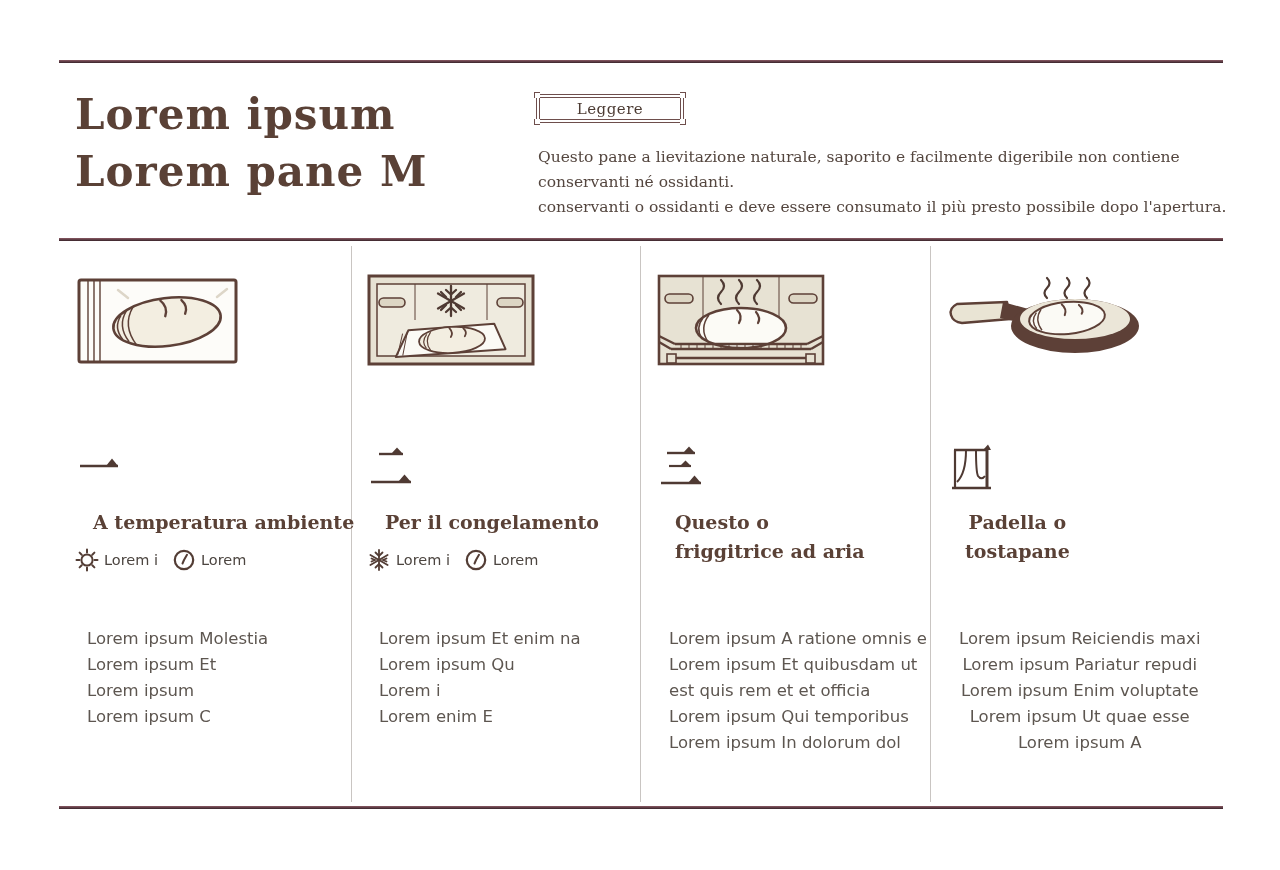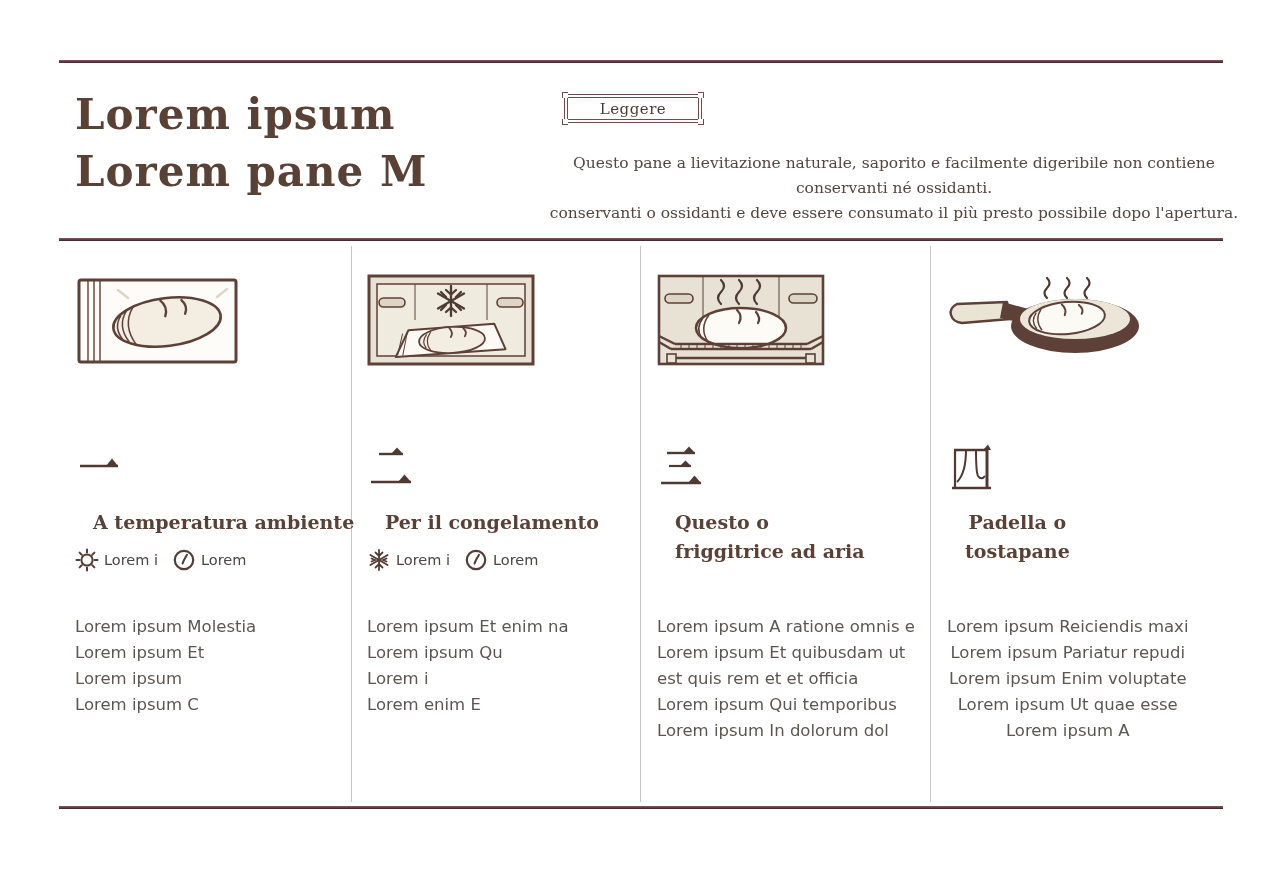--- a/index.html
+++ b/index.html
@@ -8,46 +8,46 @@
   
   .hrule{position:absolute;left:59px;width:1164px;height:3px;
          background:linear-gradient(#8a5a64,#38232a);}
   .hrule--top{top:60px;}
   .hrule--mid{top:238px;}
   .hrule--bottom{top:806px;}
   
   .title{position:absolute;left:75px;top:86px;margin:0;font-size:42px;line-height:57px;
          font-weight:700;color:#5a4136;letter-spacing:1px;}
   .title span{display:block;}
-  .badge{position:absolute;left:564px;top:94px;width:138px;height:29px;cursor:pointer;}
+  .badge{position:absolute;left:536px;top:94px;width:138px;height:29px;cursor:pointer;padding-left:10px;}
   .badge-outer{position:absolute;inset:0;border:1px solid #6e4e4c;}
   .badge-inner{position:absolute;inset:3px;border:1px solid #6e4e4c;}
   .badge-corner{position:absolute;width:5px;height:5px;border:1px solid #6e4e4c;background:#fff;}
   .bc-tl{left:-2px;top:-2px;border-right:none;border-bottom:none;}
   .bc-tr{right:-2px;top:-2px;border-left:none;border-bottom:none;}
   .bc-bl{left:-2px;bottom:-2px;border-right:none;border-top:none;}
   .bc-br{right:-2px;bottom:-2px;border-left:none;border-top:none;}
   .badge-label{position:absolute;inset:0;display:flex;align-items:center;justify-content:center;
                font-size:15px;color:#4c3b33;letter-spacing:.5px;}
-  .intro{position:absolute;left:536px;top:143px;width:700px;margin:8px;font-size:15.5px;
-         line-height:25px;color:#54463f;text-align:center;}
+  .intro{position:absolute;left:536px;top:143px;width:700px;margin:2px;font-size:15.5px;
+         line-height:25px;color:#54463f;}
   .intro span{display:block;}
   
   .vdiv{position:absolute;top:246px;height:556px;width:1px;background:#c9c5c2;}
   .col{position:absolute;top:240px;width:268px;height:570px;}
   .col--1{left:75px;} .col--2{left:367px;} .col--3{left:657px;} .col--4{left:947px;text-align:center;}
   .illus{position:absolute;top:34px;left:0;}
   .numeral{position:absolute;top:198px;left:0;}
   .colhead{position:absolute;top:268px;left:18px;margin:0;font-size:19px;line-height:29px;
            font-weight:700;color:#5a4136;white-space:nowrap;}
   .colhead span{display:block;}
   .meta{position:absolute;top:308px;left:0;display:flex;align-items:center;
         font-family:"DejaVu Sans",sans-serif;font-size:14.5px;color:#4c4540;}
   .meta-item{display:flex;align-items:center;gap:5px;margin-right:14px;}
-  .list{position:absolute;top:374px;left:0;margin:0;padding:0;list-style:none;
+  .list{position:absolute;top:374px;left:0;margin:12px;padding:0;list-style:none;
         font-family:"DejaVu Sans",sans-serif;font-size:16.5px;line-height:26px;color:#5d5650;
         white-space:nowrap;}
   svg{display:block;}
 </style>
 </head>
 <body>
 
 <div class="page">
 
   <div class="hrule hrule--top"></div>

